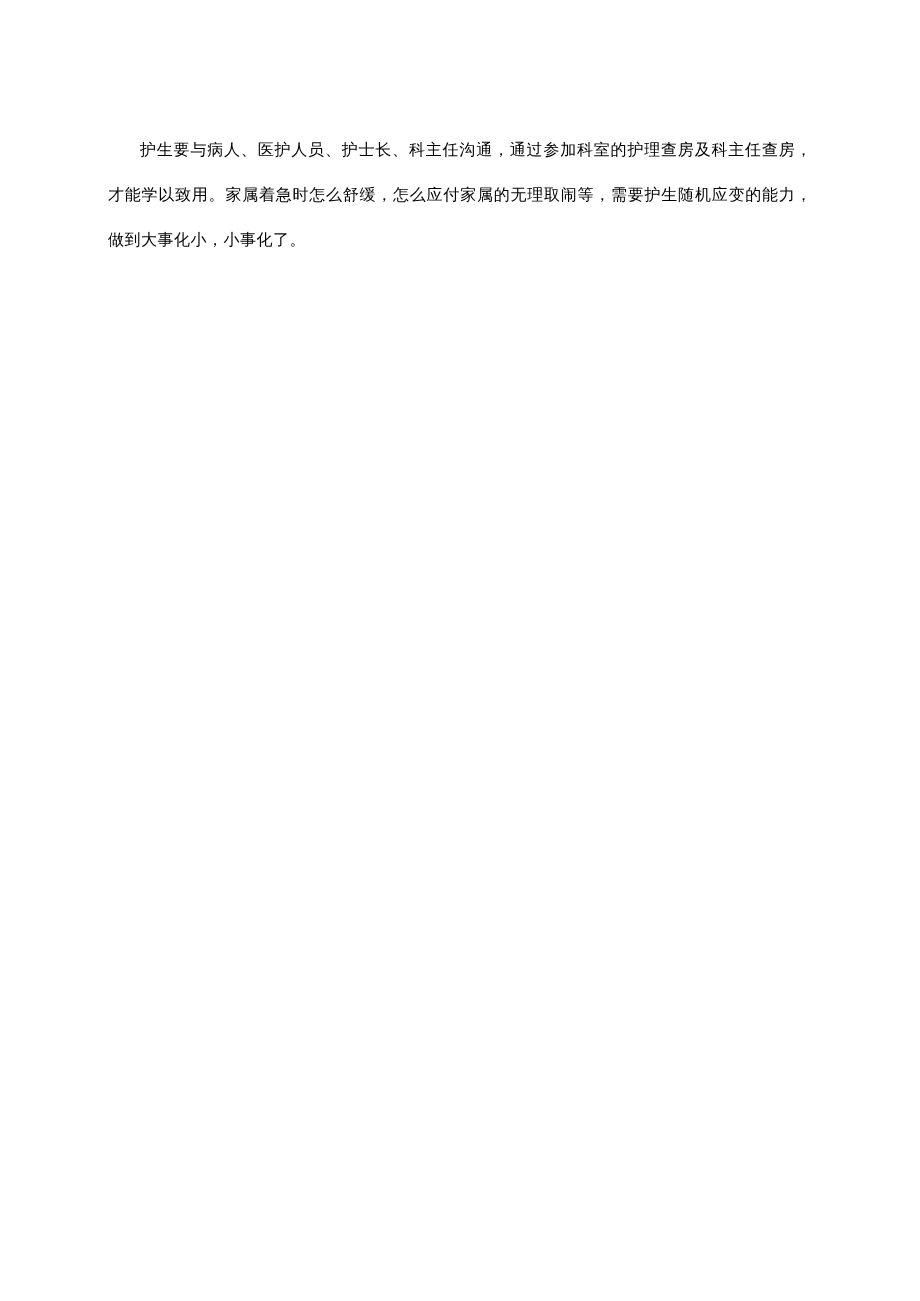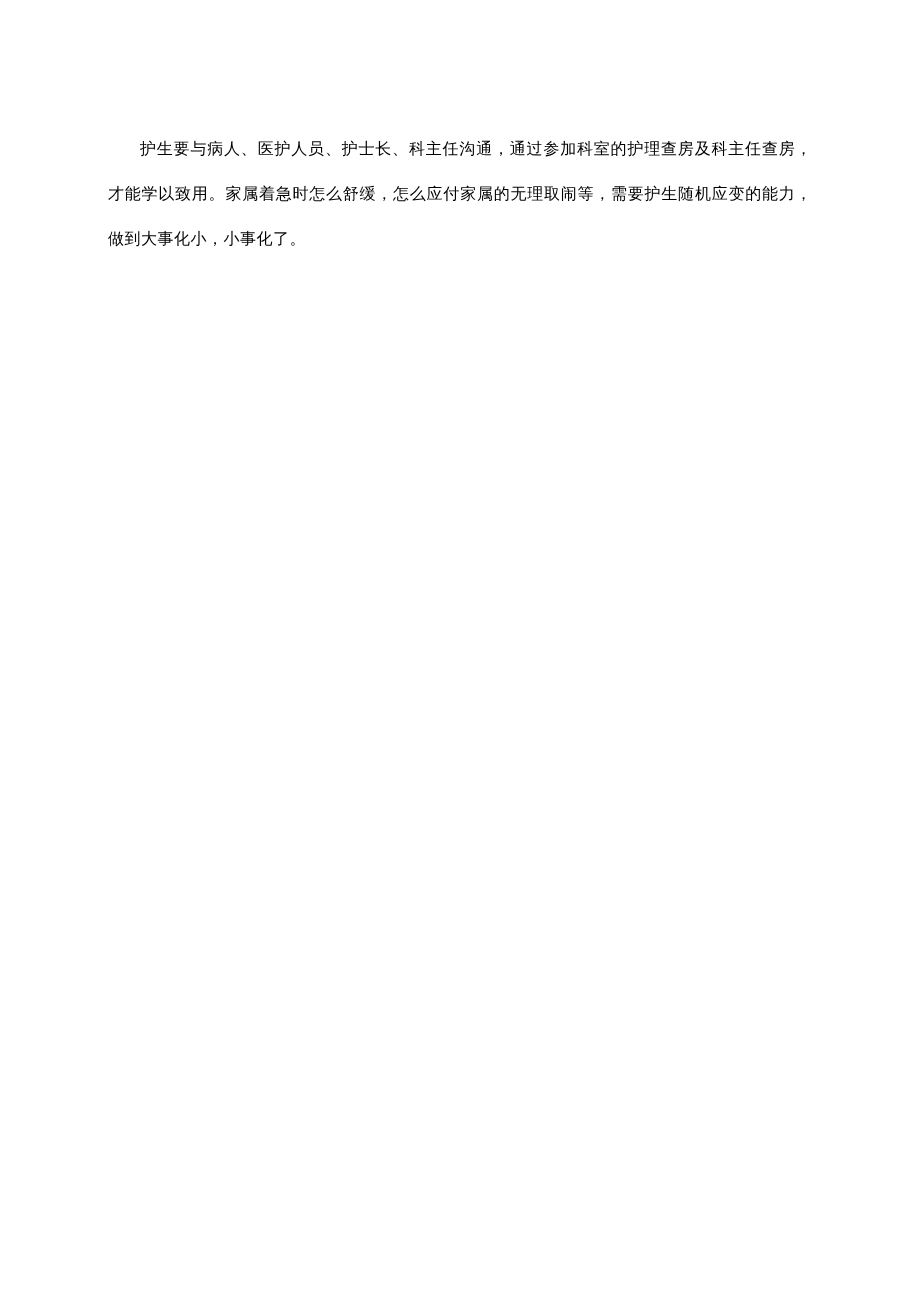--- a/index.html
+++ b/index.html
@@ -1,19 +1,18 @@
 <!DOCTYPE html>
 <html><head>
   <meta charset="utf-8">
   <style>
     * {
       margin: 0;
       padding: 0;
       box-sizing: border-box;
-      font-family: Liberation Mono, monospace;
     }
     body {
       width: 920px;
       height: 1301px;
       background: #ffffff;
       font-family: "SimSun", "宋体", serif;
       position: relative;
     }
     .page {
       padding: 128px 108px 0 108px;

